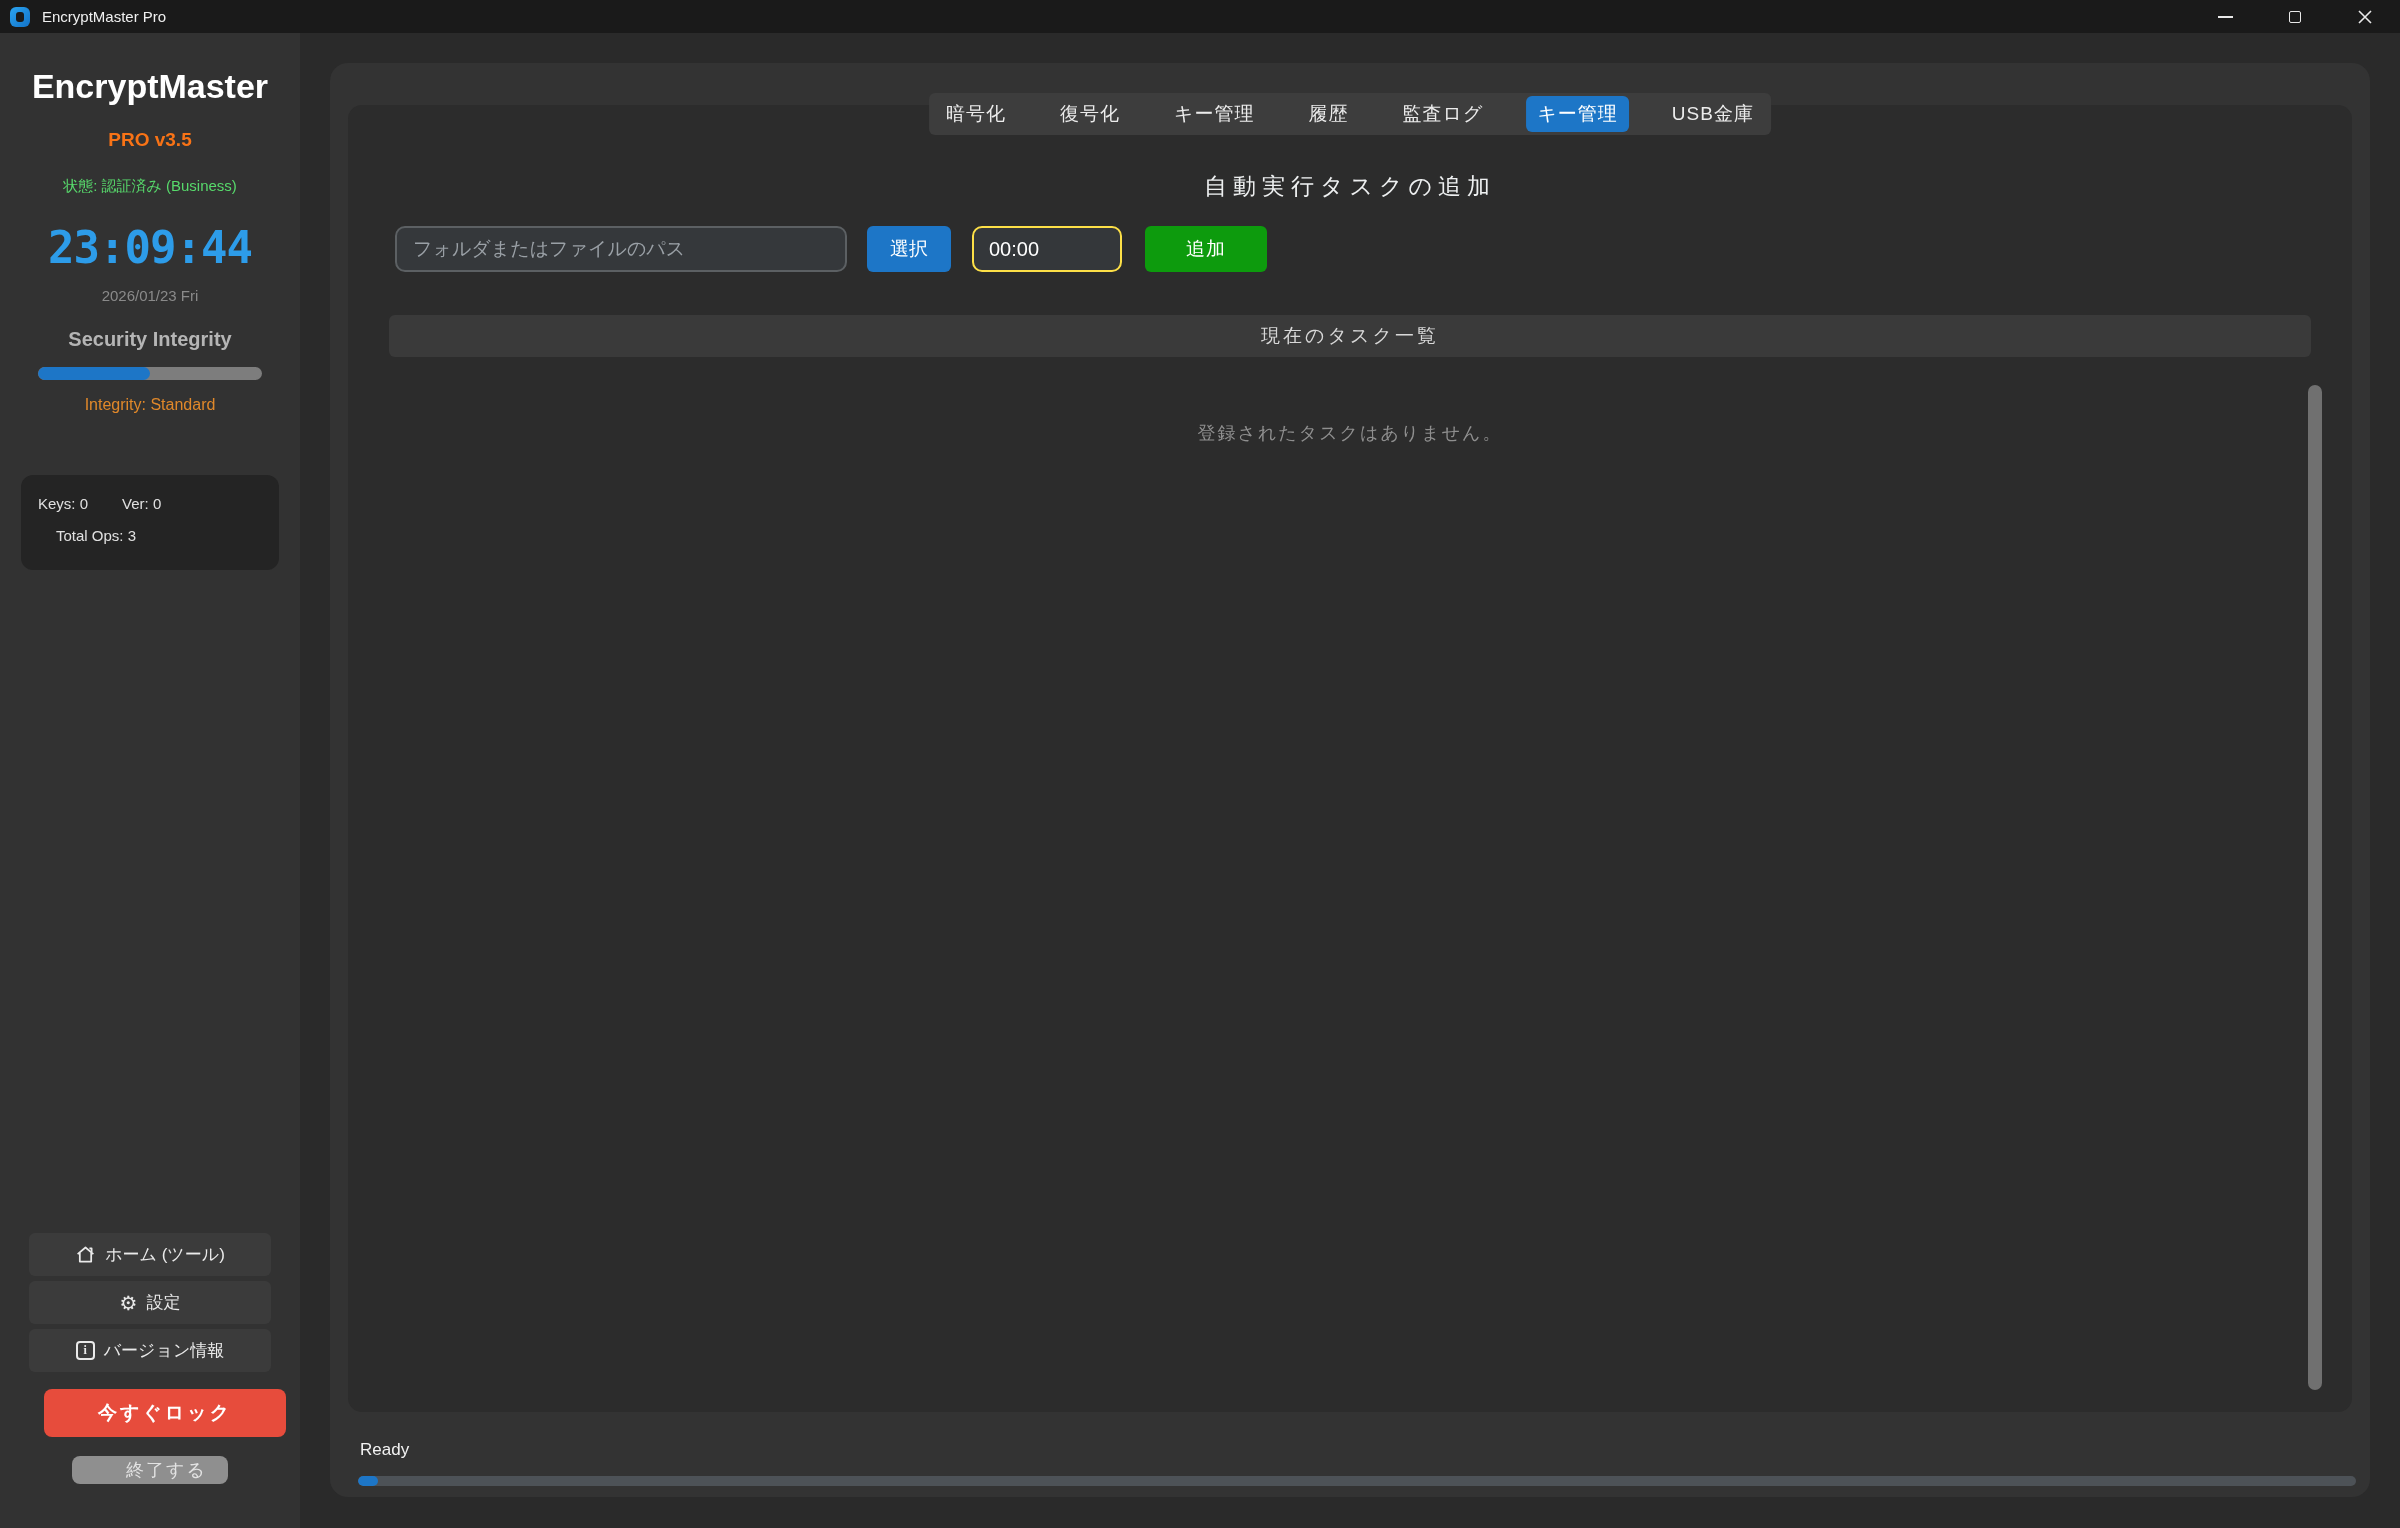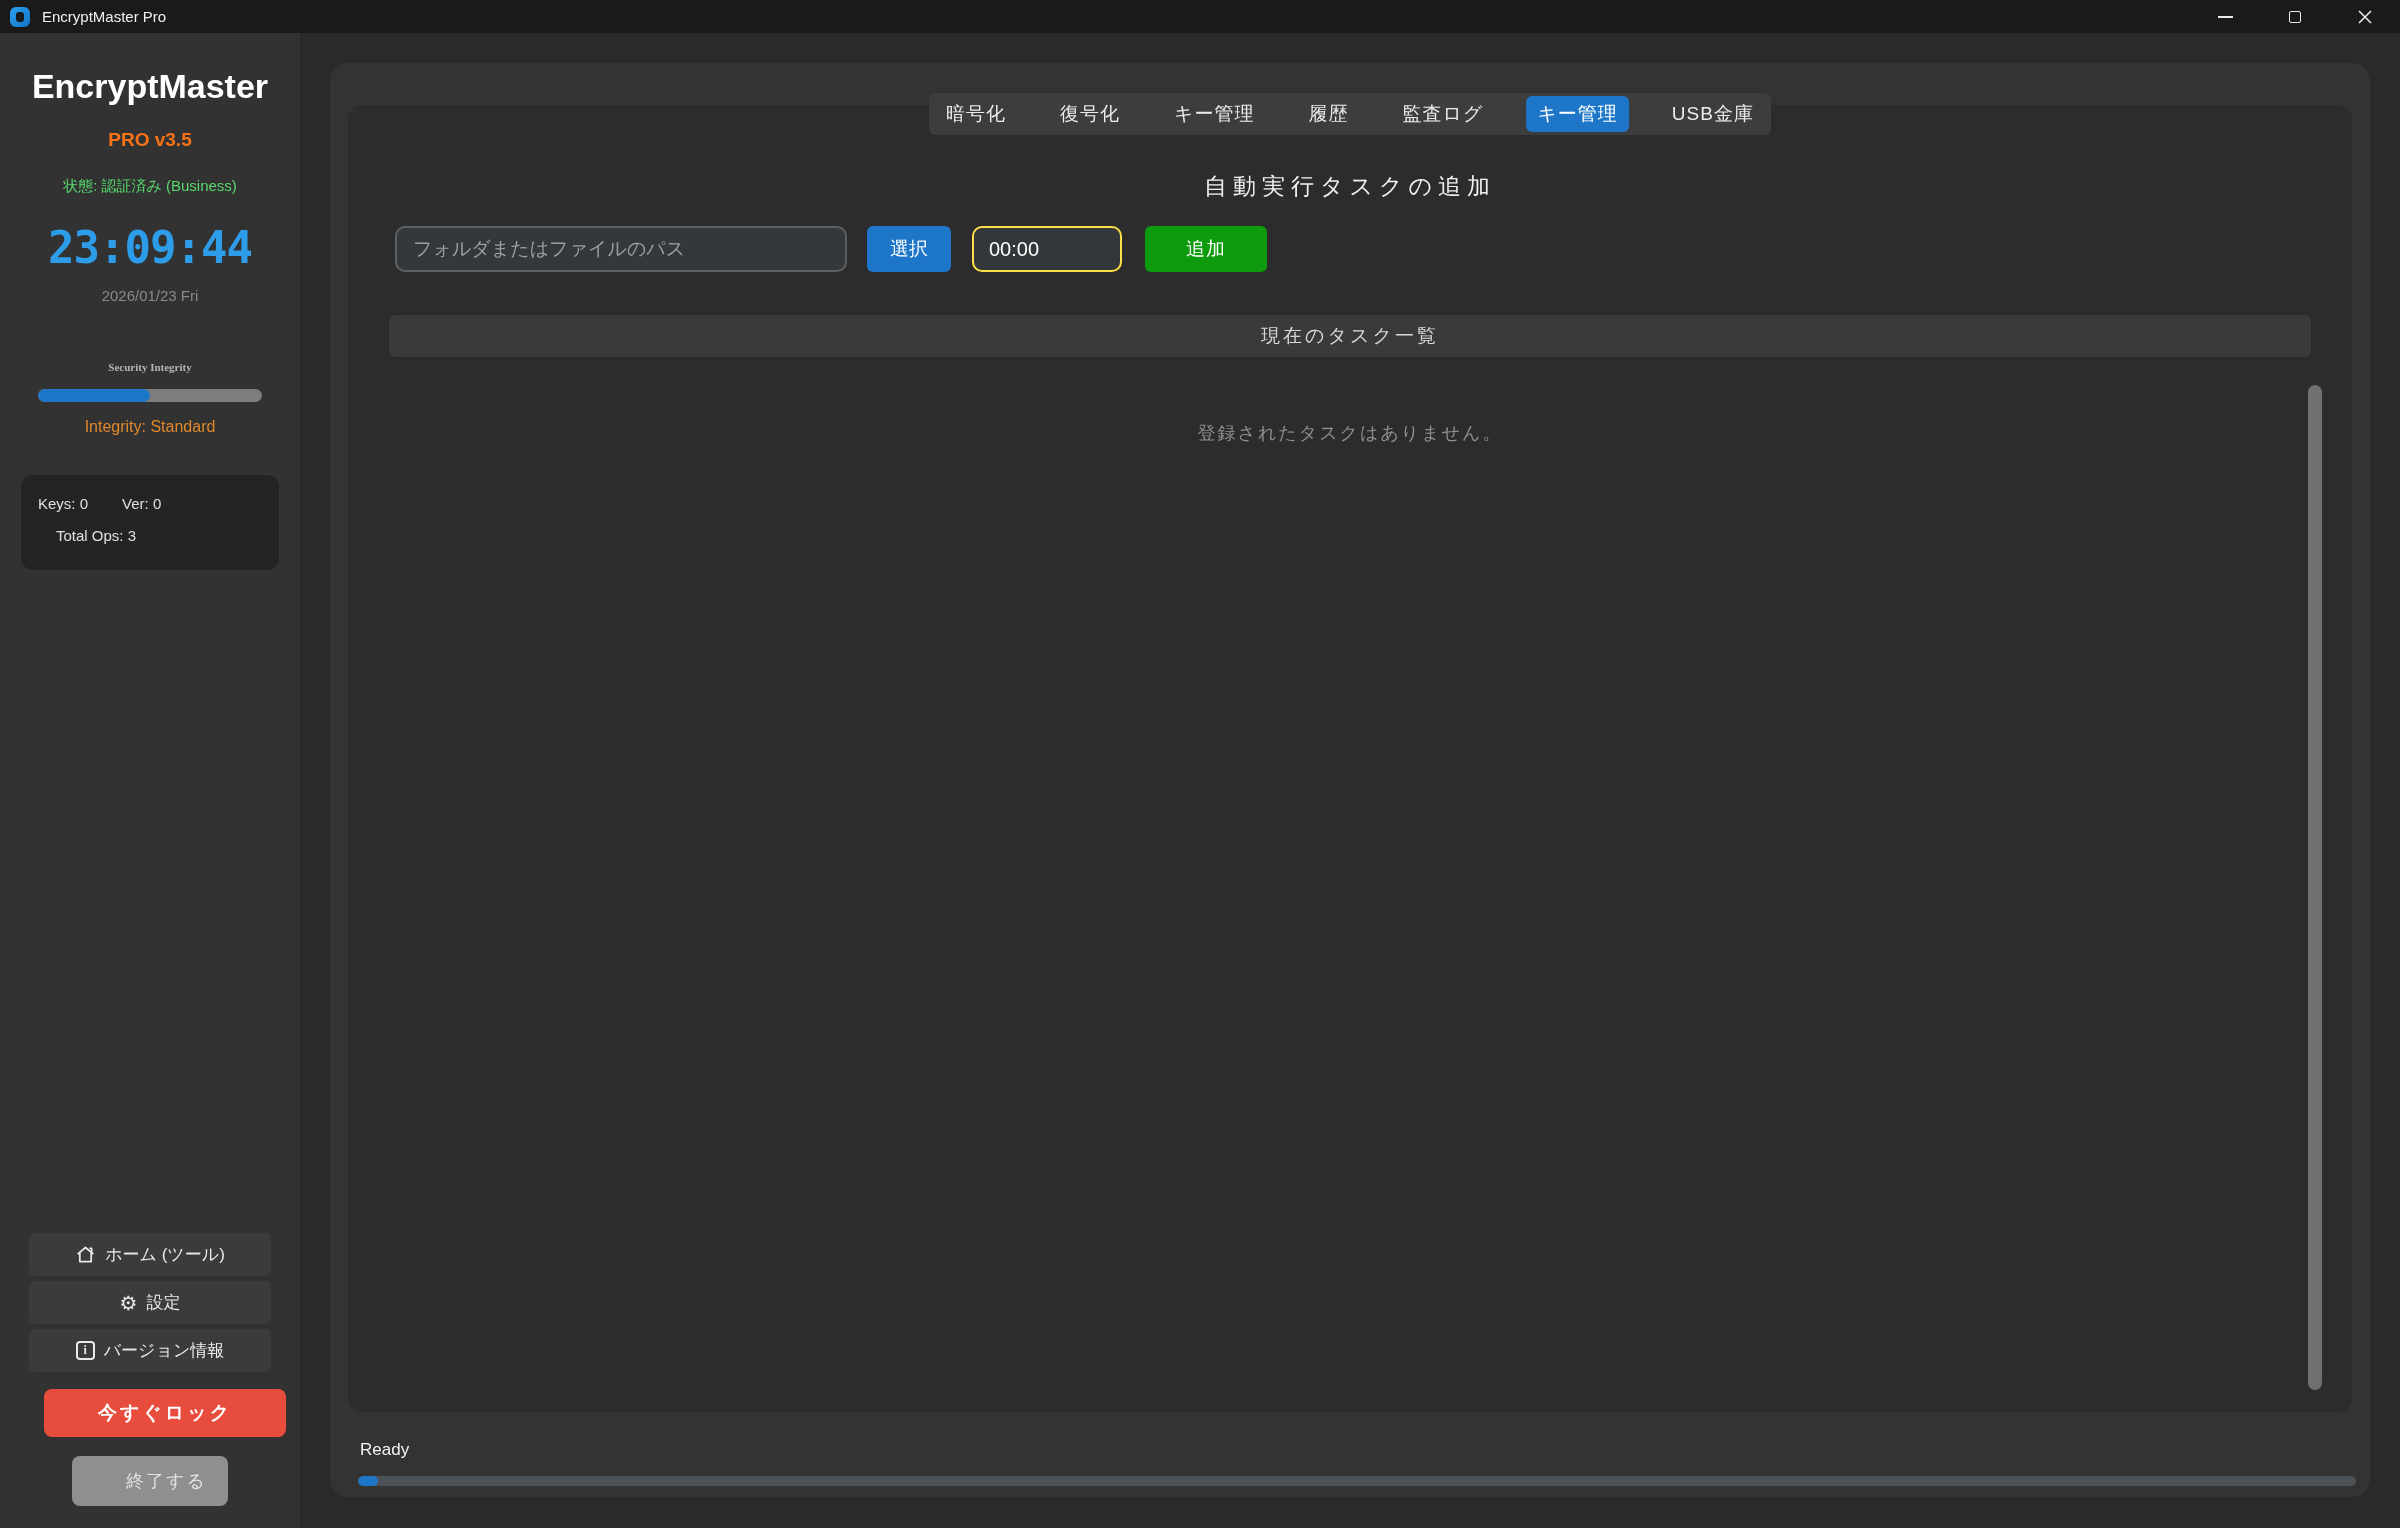--- a/index.html
+++ b/index.html
@@ -25,21 +25,21 @@
 
   
   .sidebar { position:absolute; left:0; top:33px; width:300px; height:1495px;
              background:#323232; text-align:center; }
   .brand   { margin-top:34px; font-size:34px; font-weight:bold; color:#ffffff; }
   .version { margin-top:23px; font-size:19px; font-weight:bold; color:#f97316; }
   .auth    { margin-top:26px; font-size:15px; color:#57d96b; }
   .clock   { margin-top:26px; font-size:44px; font-weight:bold; color:#2d9ce9;
              font-family:"DejaVu Sans Mono", monospace; letter-spacing:-1px; }
   .date    { margin-top:14px; font-size:15px; color:#8a8a8a; }
-  .integ-title { margin-top:57px; font-size:11px; font-weight:bold; color:#b5b5b5;font-family:Liberation Serif, serif; }
+  .integ-title { margin-top:24px; font-size:20px; font-weight:bold; color:#b5b5b5; }
   .integ-track { margin:16px auto 0; width:224px; height:13px; border-radius:7px; background:#7d7d7d; overflow:hidden; }
   .integ-fill  { height:100%; background:#1d76c7; border-radius:7px; }
   .integ-level { margin-top:16px; font-size:16px; color:#e0882a; }
   .stats { position:absolute; left:21px; top:442px; width:258px; height:95px;
            background:#242424; border-radius:12px; text-align:left; padding:20px 0 0 17px;
            color:#e0e0e0; font-size:15px; }
   .stats-row1 span:first-child { margin-right:34px; }
   .stats-row2 { margin-top:15px; padding-left:18px; }
 
   .nav-stack { position:absolute; left:29px; top:1200px; width:242px; }
@@ -47,21 +47,21 @@
              border-radius:6px; color:#eaeaea; font-size:17px; display:flex; align-items:center;
              justify-content:center; gap:9px; font-family:inherit; cursor:pointer; }
   .nav-btn svg { display:block; }
   .gear-glyph { font-family:"DejaVu Sans", sans-serif; font-size:20px; line-height:1; }
   .info-box { width:19px; height:19px; border:2px solid #eaeaea; border-radius:4px;
               display:flex; align-items:center; justify-content:center;
               font-size:12px; font-weight:bold; font-family:"Liberation Serif", serif; }
   .lock-btn { position:absolute; left:44px; top:1356px; width:242px; height:48px;
               background:#e74c3c; border:none; border-radius:8px; color:#ffffff;
               font-size:19px; font-weight:bold; letter-spacing:3px; font-family:inherit; cursor:pointer; }
-  .exit-btn { position:absolute; left:72px; top:1423px; width:156px; height:50px;
+  .exit-btn { position:absolute; left:72px; top:1423px; width:156px; height:28px;
               background:#8f8f8f; border:none; border-radius:8px; color:#e3e3e3;
               font-size:18px; letter-spacing:2px; font-family:inherit; cursor:pointer;padding-left:33px; }
 
   
   .main { position:absolute; left:300px; top:33px; width:2100px; height:1495px; background:#2a2a2a; }
   .outer-panel { position:absolute; left:30px; top:30px; width:2040px; height:1434px;
                  background:#333333; border-radius:18px; }
   .inner-panel { position:absolute; left:18px; top:42px; width:2004px; height:1307px;
                  background:#2c2c2c; border-radius:14px; }
 

